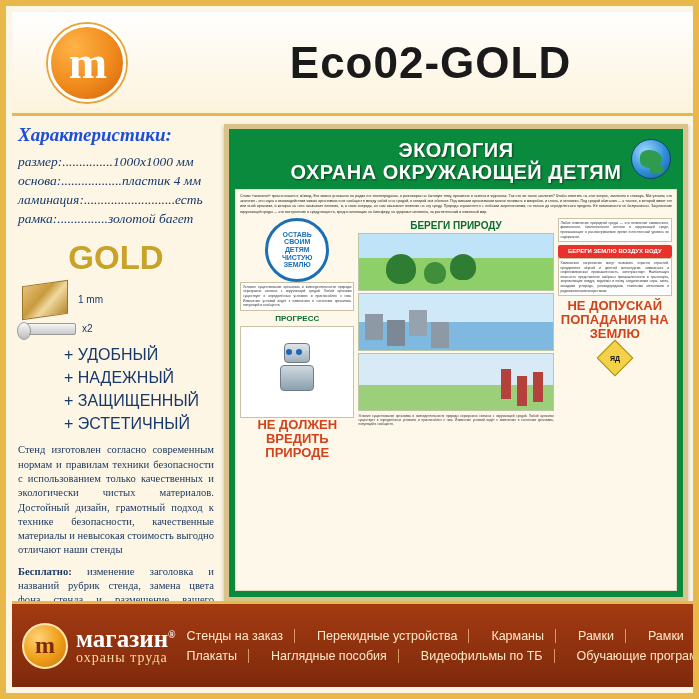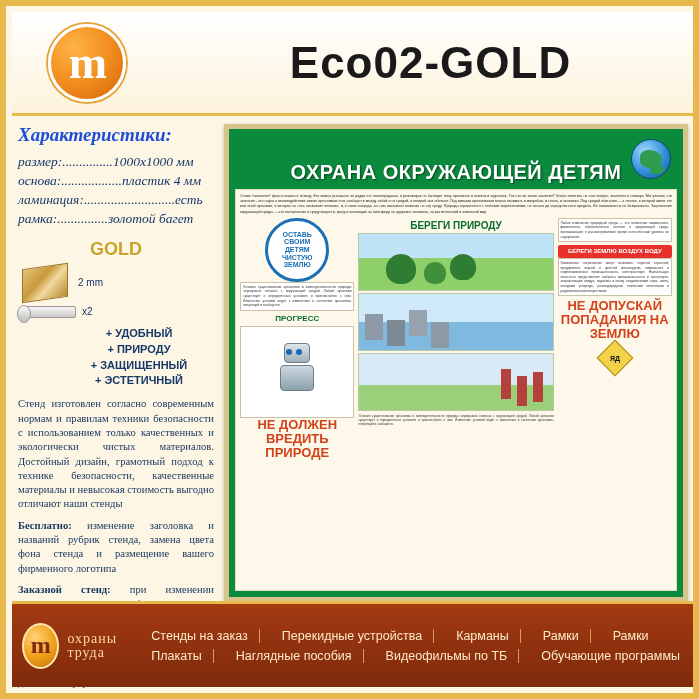--- a/index.html
+++ b/index.html
@@ -53,21 +53,21 @@
     font-family:"Liberation Serif", serif;
     font-style:italic; font-weight:bold;
     font-size:19px; color:#1d4ed8; margin-bottom:6px;
   }
   .spec-row {
     font-family:"Liberation Serif", serif;
     font-style:italic; font-size:13.5px; color:#17386a;
     line-height:1.42; white-space:nowrap;
   }
   .gold-word {
-    text-align:center; font-size:18px; font-weight:bold;
+    text-align:center; font-size:33px; font-weight:bold;
     color:#c9a227; margin:10px 0 4px 0;
     font-family:"Liberation Sans", sans-serif;
     text-shadow:0 1px 0 #fff;
   }
   .frame-fig {
     display:flex; align-items:center; gap:10px; margin:6px 0 2px 4px;
   }
   .frame-sample {
     width:46px; height:34px;
     background:linear-gradient(135deg,#e3c07a,#c99a3c 40%,#f0d9a0 60%,#b8872c);
@@ -85,21 +85,21 @@
     border:1px solid #9a9a9a; border-radius:2px;
     position:relative;
   }
   .screw:before{
     content:""; position:absolute; left:-6px; top:-2px;
     width:12px; height:16px; border-radius:50%;
     background:linear-gradient(#fafafa,#bdbdbd); border:1px solid #9a9a9a;
   }
   .bullets { margin:4px 0 8px 46px; }
   .bullet {
-    font-size:11px; font-weight:bold; color:#17386a; line-height:1.45;text-align:center;
+    font-size:16px; font-weight:normal; color:#17386a; line-height:1.45;
   }
   .para {
     font-family:"Liberation Serif", serif;
     font-size:10.6px; color:#16355f; line-height:1.35;
     text-align:justify; margin-bottom:7px;
   }
   .para b { font-weight:bold; }
   
   .poster {
     position:absolute; left:218px; top:118px; width:464px; height:478px;
@@ -287,31 +287,31 @@
 
     <div class="spec-row">размер:...............1000x1000  мм</div>
     <div class="spec-row">основа:..................пластик 4 мм</div>
     <div class="spec-row">ламинация:...........................есть</div>
     <div class="spec-row">рамка:...............золотой багет</div>
 
     <div class="gold-word">GOLD</div>
 
     <div class="frame-fig">
       <div class="frame-sample"></div>
-      <div class="mm-label">2 mm</div>
+      <div class="mm-label">1 mm</div>
     </div>
 
     <div class="mount-fig">
       <div class="screw"></div>
       <div>x2</div>
     </div>
 
     <div class="bullets">
       <div class="bullet">+ УДОБНЫЙ</div>
-      <div class="bullet">+ ПРИРОДУ</div>
+      <div class="bullet">+ НАДЕЖНЫЙ</div>
       <div class="bullet">+ ЗАЩИЩЕННЫЙ</div>
       <div class="bullet">+ ЭСТЕТИЧНЫЙ</div>
     </div>
 
     <div class="para">Стенд изготовлен согласно современным нормам и правилам техники безопасности с использованием только качественных и экологически чистых материалов. Достойный дизайн, грамотный подход к технике безопасности, качественные материалы и невысокая стоимость выгодно отличают наши стенды</div>
     <div class="para">
       <b>Бесплатно:</b><span> изменение заголовка и названий рубрик стенда, замена цвета фона стенда и размещение вашего фирменного логотипа</span>
     </div>
     <div class="para">
       <b>Заказной стенд:</b><span> при изменении содержимого стенда (карманов или плакатов) - он считается заказным и его стоимость рассчитывается отдельно</span>
@@ -319,21 +319,21 @@
     <div class="para">
       <b>Изготовление стенды на заказ</b><span> - любого размера, любой комплектации, любого дизайна и оформления</span>
     </div>
   </div>
 
   <div class="poster">
     <div class="poster-inner">
 
       <div class="poster-head">
         <h1>
-          <br>
+          <span>ЭКОЛОГИЯ</span><br>
           <span>ОХРАНА ОКРУЖАЮЩЕЙ ДЕТЯМ</span>
         </h1>
         <div class="globe"></div>
       </div>
 
       <div class="body-area">
         <div class="top-text">Слово «экология» прочно вошло в обиход. Его можно услышать по радио и в телепередачах, в разговорах на бытовую тему, прочитать в газетах и журналах. Так что же такое экология? Чтобы ответить на этот вопрос, заглянем в словарь. Мы узнаем, что экология - это наука о взаимодействии живых организмов и их сообществ между собой и со средой, в которой они обитают. Под живыми организмами можно понимать и микробов, и слона, и человека. Под средой обитания — а точнее, в которой живет тот или иной организм, и которая на него оказывает влияние, и, в свою очередь, он сам оказывает влияние на эту среду.
 Природа справляется с любыми загрязнениями, но только до определенного предела. Её возможности не безграничны. Загрязнение окружающей среды — это поступление в среду веществ, вредно влияющих на биосферу, на здоровье человека, на растительный и животный мир.</div>
 
         <div class="grid3">
@@ -379,20 +379,21 @@
 
         </div>
       </div>
     </div>
   </div>
 
   <div class="footer">
     <div class="brand">
       <div class="brand-mark">m</div>
       <div class="brand-text">
+        <div class="brand-1"><span>магазин</span><sup>®</sup></div>
         <div class="brand-2">охраны труда</div>
       </div>
     </div>
     <div class="foot-links">
       <div class="foot-row">
         <span class="foot-link">Стенды на заказ</span>
         <span class="foot-link">Перекидные устройства</span>
         <span class="foot-link">Карманы</span>
         <span class="foot-link">Рамки</span>
         <span class="foot-link">Рамки</span>

